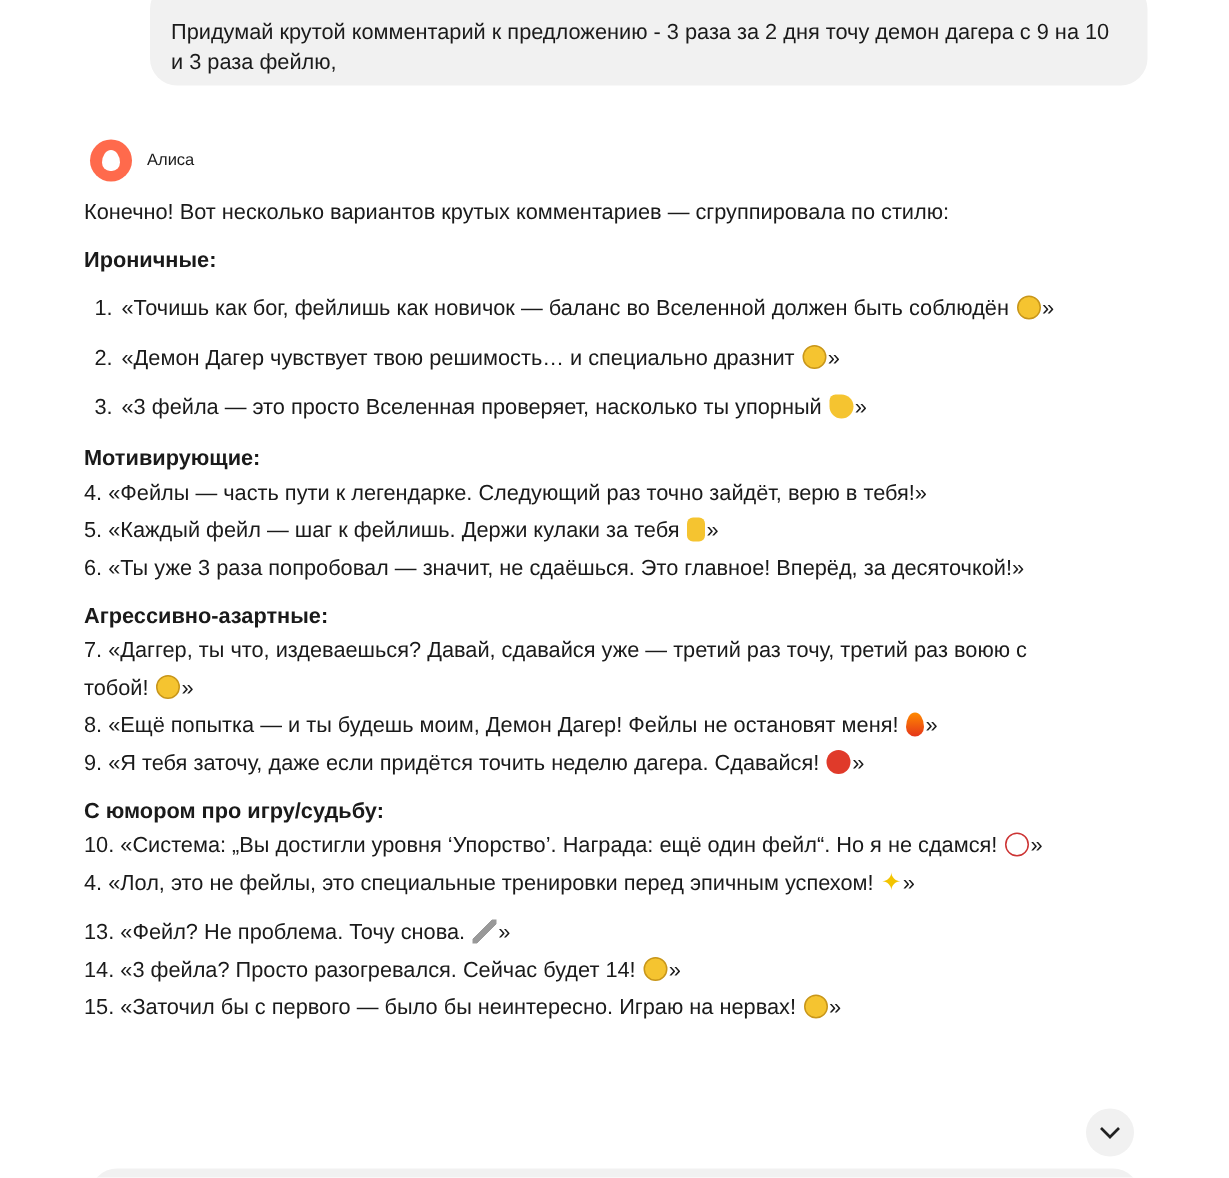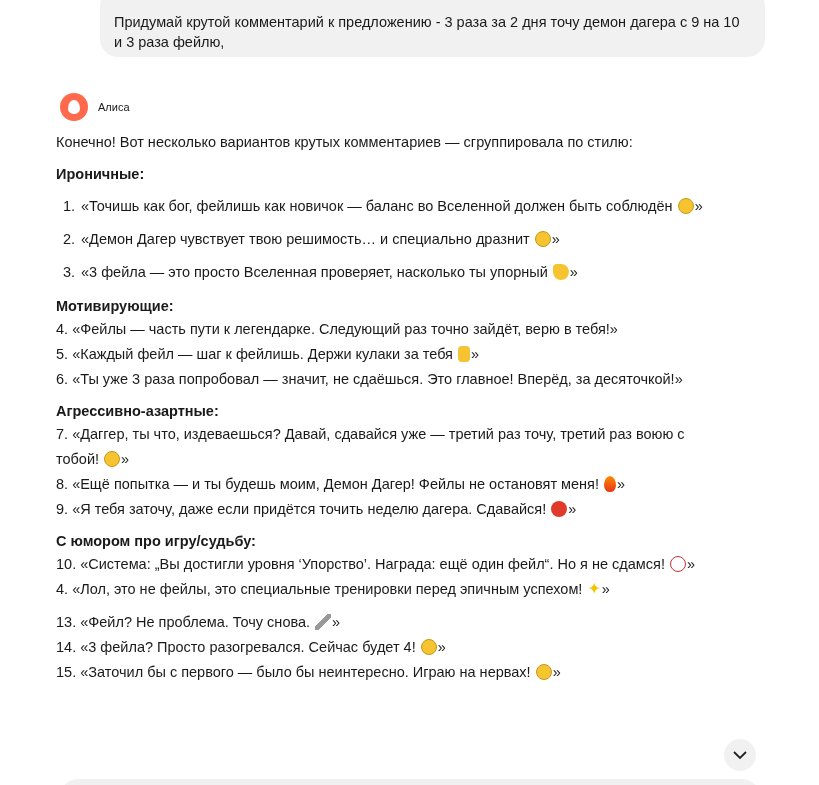--- a/index.html
+++ b/index.html
@@ -100,21 +100,21 @@
   </div>
 
   <div class="section">
     <p class="section-title">С юмором про игру/судьбу:</p>
     <p class="plain-item"><span>10.</span> <span>«Система: „Вы достигли уровня ‘Упорство’. Награда: ещё один фейл“. Но я не сдамся! </span><span class="emo white"></span><span>»</span></p>
     <p class="plain-item"><span>4.</span> <span>«Лол, это не фейлы, это специальные тренировки перед эпичным успехом! </span><span class="emo sparkle">✦</span><span>»</span></p>
   </div>
 
   <div class="section">
     <p class="plain-item"><span>13.</span> <span>«Фейл? Не проблема. Точу снова. </span><span class="emo knife"></span><span>»</span></p>
-    <p class="plain-item"><span>14.</span> <span>«3 фейла? Просто разогревался. Сейчас будет 4! </span><span class="emo yellow"></span><span>»</span></p>
+    <p class="plain-item"><span>14.</span> <span>«3 фейла? Просто разогревался. Сейчас будет 14! </span><span class="emo yellow"></span><span>»</span></p>
     <p class="plain-item"><span>15.</span> <span>«Заточил бы с первого — было бы неинтересно. Играю на нервах! </span><span class="emo yellow"></span><span>»</span></p>
   </div>
 </div>
 
 <div class="scroll-down">
   <svg width="14" height="9" viewBox="0 0 14 9">
     <polyline points="1,1 7,7 13,1" fill="none" stroke="#222" stroke-width="1.8"></polyline>
   </svg>
 </div>
 

